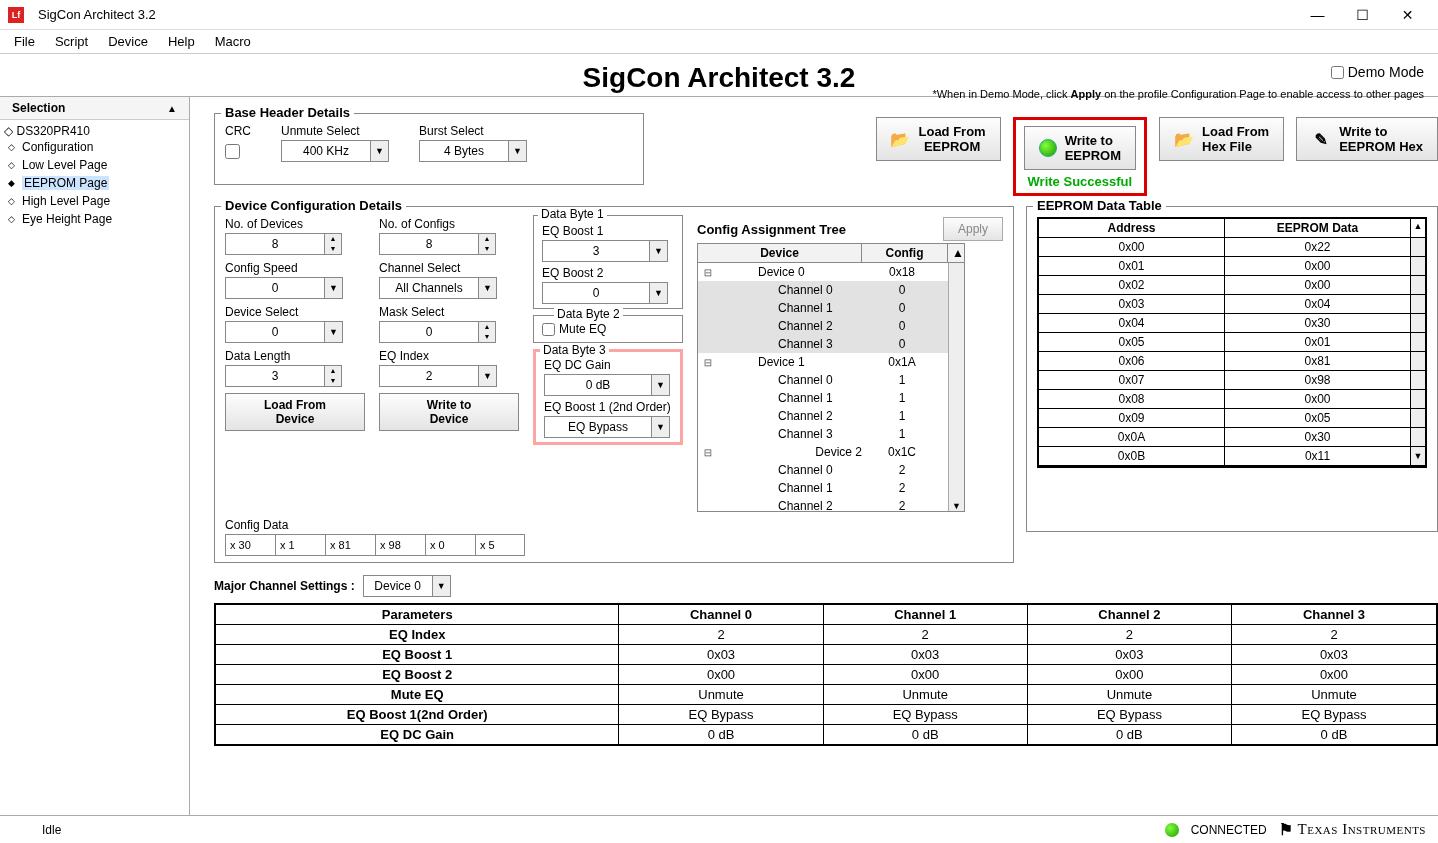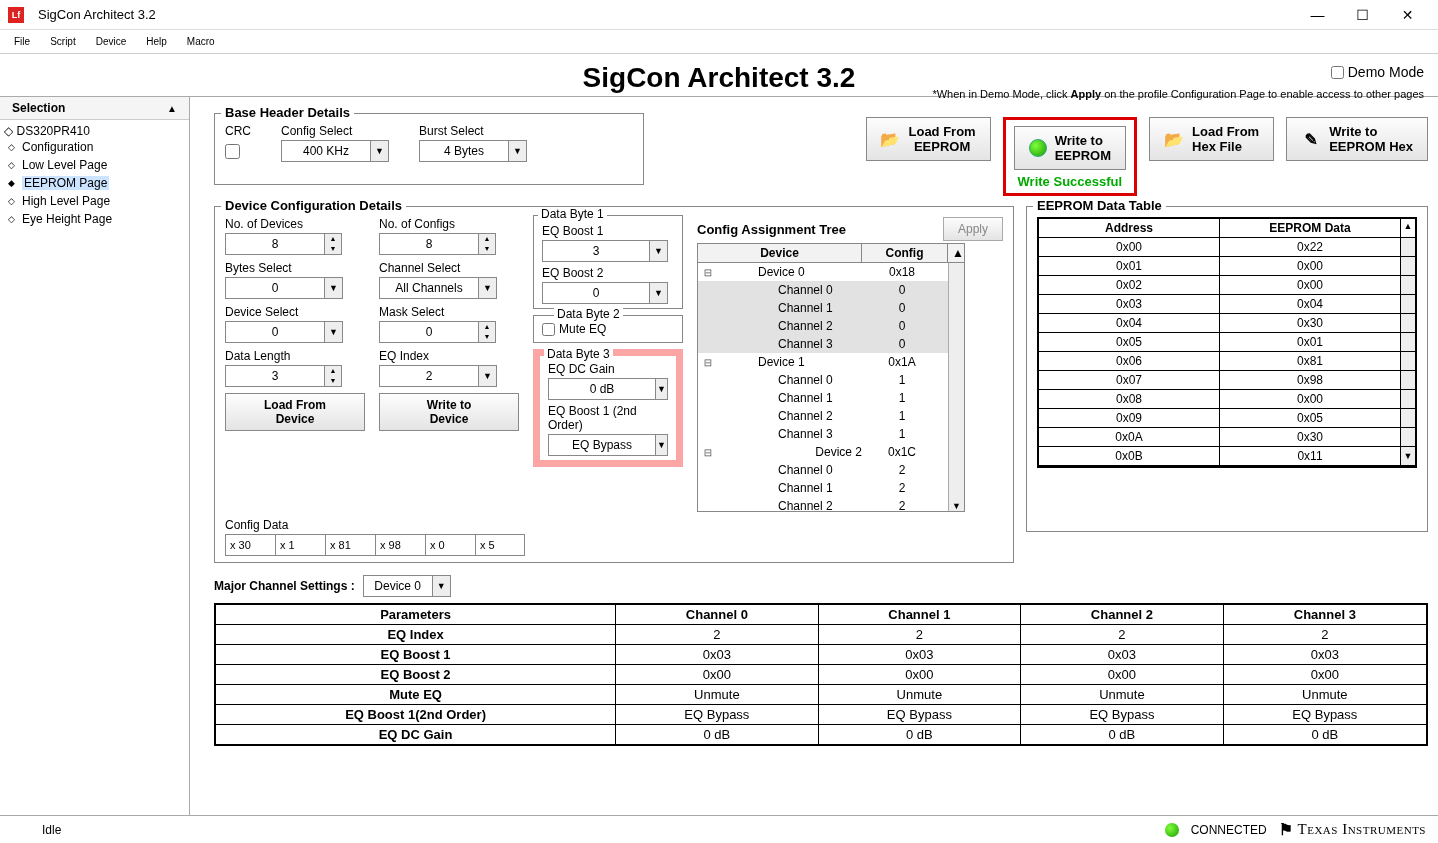--- a/index.html
+++ b/index.html
@@ -2,36 +2,36 @@
 <html><head>
 <meta charset="utf-8">
 <style>
 * { box-sizing: border-box; margin: 0; padding: 0; }
 body { font-family: "Segoe UI", Arial, sans-serif; font-size: 12px; background: #fff; color: #000; width: 1438px; height: 843px; overflow: hidden; display: flex; flex-direction: column; }
 .titlebar { height: 30px; display: flex; align-items: center; padding: 0 8px; border-bottom: 1px solid #ddd; }
 .titlebar .app-icon { width: 16px; height: 16px; background: #d22; color: #fff; display: flex; align-items: center; justify-content: center; font-size: 9px; font-weight: bold; margin-right: 14px; }
 .titlebar .title { flex: 1; font-size: 13px; }
 .titlebar .win-btn { width: 45px; height: 28px; display: flex; align-items: center; justify-content: center; font-size: 14px; }
 .menubar { height: 24px; display: flex; align-items: center; padding: 0 4px; border-bottom: 1px solid #ccc; }
-.menubar .menu-item { padding: 3px 10px; font-size: 10px; cursor: default; }
+.menubar .menu-item { padding: 3px 10px; font-size: 13px; cursor: default; }
 .header-area { padding: 8px 12px 2px; border-bottom: 1px solid #aaa; position: relative; }
 .header-area h1 { text-align: center; font-size: 28px; font-weight: bold; }
 .demo-box { position: absolute; right: 14px; top: 10px; font-size: 14px; display: flex; align-items: center; gap: 4px; }
 .demo-box input { width:13px; height:13px; }
 .demo-note { position: absolute; right: 14px; top: 34px; font-size: 11px; }
 .body-area { flex: 1; display: flex; overflow: hidden; }
 .sidebar { width: 190px; border-right: 1px solid #aaa; display: flex; flex-direction: column; }
 .sidebar-header { font-weight: bold; padding: 4px 12px; border-bottom: 1px solid #ccc; background: #f5f5f5; display: flex; justify-content: space-between; align-items: center; }
 .tree { padding: 4px 0; font-size: 12px; }
 .tree-root { padding-left: 4px; }
 .tree-child { padding-left: 22px; position: relative; line-height: 18px; }
 .tree-child::before { content: "◇"; position: absolute; left: 8px; font-size: 9px; }
 .tree-child.sel::before { content: "◆"; }
 .tree-child.sel span { background: #cce4ff; padding: 0 2px; }
-.main { flex: 1; padding: 6px 10px 4px 24px; overflow: auto; }
+.main { flex: 1; padding: 6px 0 4px 24px; overflow: auto; }
 .row-top { display: flex; gap: 10px; align-items: flex-start; }
 .groupbox { border: 1px solid #888; padding: 10px 10px 6px; position: relative; margin-top: 10px; }
 .groupbox > .legend { position: absolute; top: -9px; left: 6px; background: #fff; padding: 0 4px; font-weight: bold; font-size: 13px; }
 .base-header { width: 430px; height: 72px; display: flex; gap: 30px; align-items: flex-start; }
 .field { display: flex; flex-direction: column; gap: 2px; font-size: 12px; }
 .field label { font-size: 12px; }
 .ctrl-combo { display: flex; align-items: center; }
 .ctrl-combo input { width: 90px; height: 22px; text-align: center; border: 1px solid #888; font-size: 12px; }
 .ctrl-combo .dd { width: 18px; height: 22px; border: 1px solid #888; border-left: none; background: #eee; display: flex; align-items: center; justify-content: center; font-size: 9px; }
 .spin { display: flex; align-items: center; }
@@ -139,21 +139,21 @@
   <div class="main">
 
     <div class="row-top">
       <div class="groupbox base-header">
         <div class="legend">Base Header Details</div>
         <div class="field">
           <label>CRC</label>
           <input type="checkbox" style="width: 15px; height: 15px; margin-top: 4px;">
         </div>
         <div class="field">
-          <label>Config Select</label>
+          <label>Unmute Select</label>
           <div class="ctrl-combo">
             <input readonly="" value="400 KHz" style="">
             <div class="dd">▼</div>
           </div>
         </div>
         <div class="field">
           <label>Burst Select</label>
           <div class="ctrl-combo">
             <input readonly="" value="4 Bytes" style="">
             <div class="dd">▼</div>
@@ -194,21 +194,21 @@
               <label>No. of Devices</label>
               <div class="spin">
                   <input value="8" style="">
                   <div class="sp-btns">
                     <div>▲</div>
                     <div>▼</div>
                   </div>
                 </div>
             </div>
             <div class="field">
-              <label>Bytes Select</label>
+              <label>Config Speed</label>
               <div class="ctrl-combo">
                   <input style="width: 100px;" value="0">
                   <div class="dd">▼</div>
                 </div>
             </div>
             <div class="field">
               <label>Device Select</label>
               <div class="ctrl-combo">
                   <input style="width: 100px;" value="0">
                   <div class="dd">▼</div>
@@ -283,21 +283,21 @@
                   </div>
               </div>
             </div>
             <div style="border:1px solid #888; padding:6px 8px; position:relative;">
               <div style="position:absolute; top:-9px; left:20px; background:#fff; padding:0 3px; font-size:12px;">Data Byte 2</div>
               <label class="checkbox-inline">
                   <input type="checkbox" style="">
                   <span>Mute EQ</span>
                 </label>
             </div>
-            <div style="border:7px solid #fca5a5; padding:6px 8px 4px; position:relative;">
+            <div style="border:3px solid #fca5a5; padding:6px 8px 4px; position:relative;">
               <div style="position:absolute; top:-9px; left:4px; background:#fff; padding:0 3px; font-size:12px;">Data Byte 3</div>
               <div class="field">
                 <label>EQ DC Gain</label>
                 <div class="ctrl-combo">
                     <input style="width: 108px;" value="0 dB">
                     <div class="dd">▼</div>
                   </div>
               </div>
               <div class="field" style="margin-top:4px;">
                 <label>EQ Boost 1 (2nd Order)</label>

